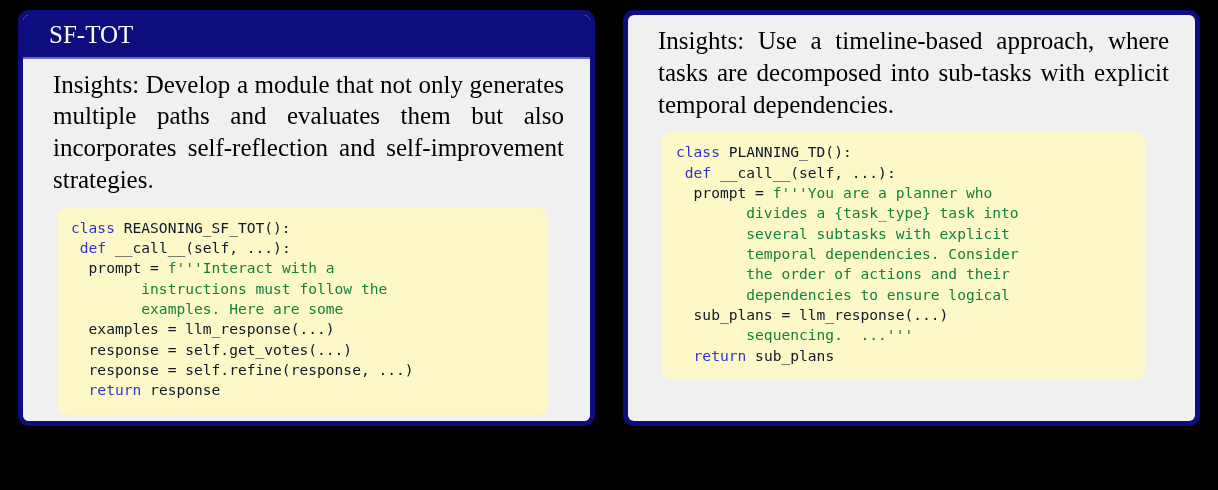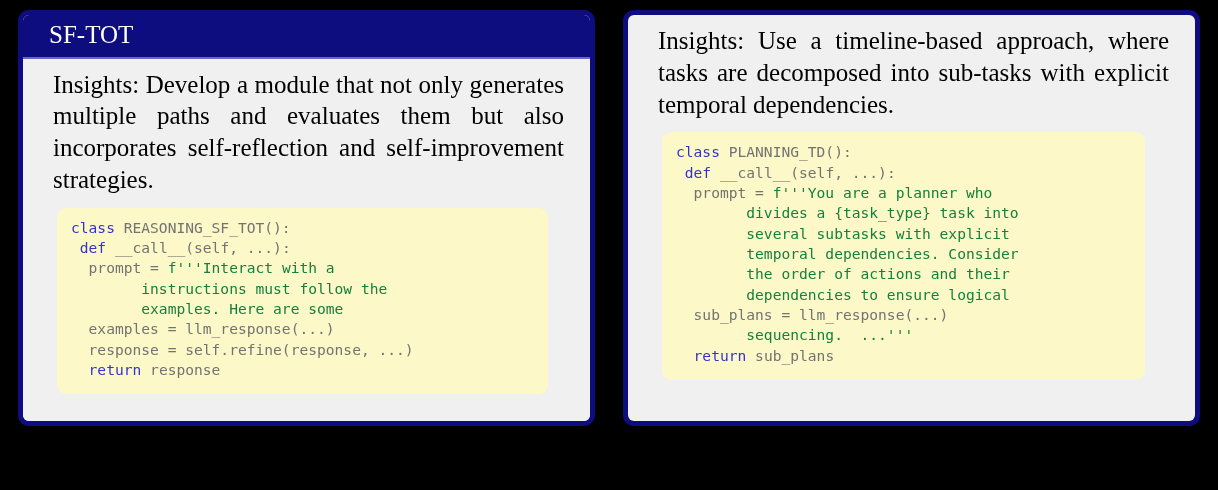--- a/index.html
+++ b/index.html
@@ -76,41 +76,42 @@
     line-height: 1.395;
     white-space: pre;
     color: #3a3a3a;
     overflow: hidden;
     box-sizing: border-box;
   }
 
   .code-line { display: block; min-height: 1px; }
 
   .tok-kw   { color: #3333cc; }
-  .tok-name { color: #737373; }
+  .tok-name { color: #0f172a; }
   .tok-str  { color: #15803d; }
 
   .card-left  .code-block { margin-right: 22px; }
   .card-right .code-block { margin-right: 30px; }
 </style>
 </head>
 <body>
 
 <div class="board">
 
   <div class="card card-left">
     <div class="card-header">SF-TOT</div>
     <div class="card-body">
       <p class="insight">Insights: Develop a module that not only generates multiple paths and evaluates them but also incorporates self-reflection and self-improvement strategies.</p>
       <div class="code-block"><span class="code-line"><span class="tok-kw">class </span><span class="tok-name">REASONING_SF_TOT():</span>
 </span><span class="code-line"><span class="tok-name"> </span><span class="tok-kw">def </span><span class="tok-name">__call__(self, ...):</span>
 </span><span class="code-line"><span class="tok-name">  prompt = </span><span class="tok-str">f'''Interact with a</span>
 </span><span class="code-line"><span class="tok-str">        instructions must follow the</span>
 </span><span class="code-line"><span class="tok-str">        examples. Here are some</span>
 </span><span class="code-line"><span class="tok-name">  examples = llm_response(...)</span>
+</span><span class="code-line"><span class="tok-name">  response = self.get_votes(...)</span>
 </span><span class="code-line"><span class="tok-name">  response = self.refine(response, ...)</span>
 </span><span class="code-line"><span class="tok-name">  </span><span class="tok-kw">return </span><span class="tok-name">response</span>
 </span></div>
     </div>
   </div>
 
   <div class="card card-right">
     <div class="card-body">
       <p class="insight">Insights: Use a timeline-based approach, where tasks are decomposed into sub-tasks with explicit temporal dependencies.</p>
       <div class="code-block"><span class="code-line"><span class="tok-kw">class </span><span class="tok-name">PLANNING_TD():</span>

